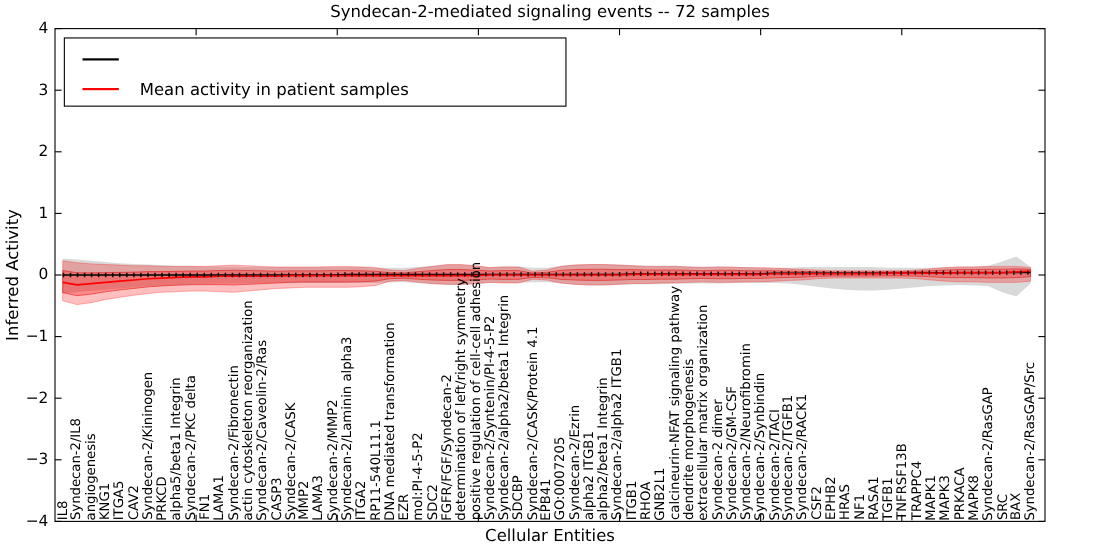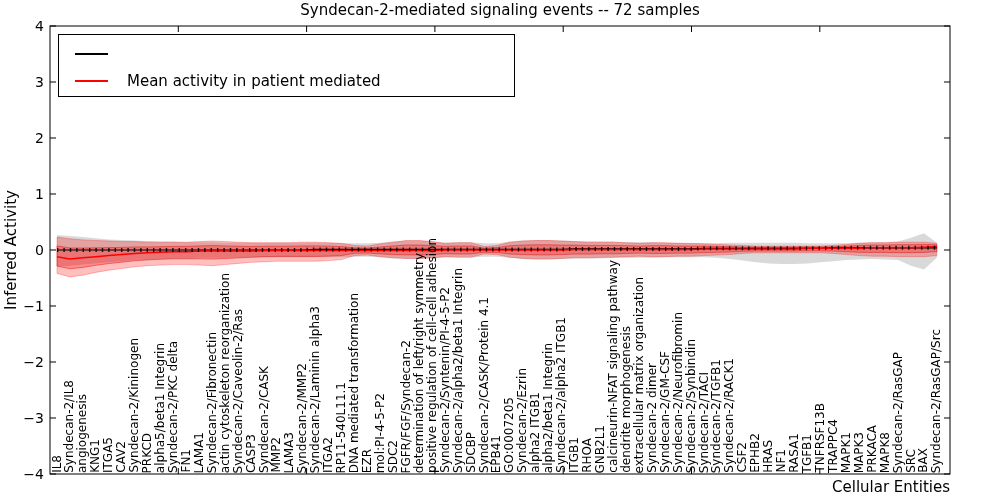--- a/index.html
+++ b/index.html
@@ -10,21 +10,21 @@
   .title{
     position:absolute;left:50px;top:1px;width:900px;text-align:center;
     font-size:15px;color:#000;
   }
   .ylabel{
     position:absolute;left:-89px;top:241px;width:200px;height:18px;
     transform:rotate(-90deg);transform-origin:center;text-align:center;
     font-size:15px;
   }
   .xlabel{
-    position:absolute;left:50px;top:478px;width:900px;text-align:right;
+    position:absolute;left:50px;top:478px;width:900px;text-align:center;
     font-size:15px;
   }
   #plot{position:absolute;left:0;top:0;}
   .ytick{
     position:absolute;left:12px;width:32px;text-align:right;
     font-size:14px;line-height:18px;
   }
   .cat{
     position:absolute;
     writing-mode:vertical-rl;
@@ -172,16 +172,16 @@
       <div class="cat" style="left: 917.48px; bottom: 27px;">BAX</div>
       <div class="cat" style="left: 930.42px; bottom: 27px;">Syndecan-2/RasGAP/Src</div>
     </div>
 
   <div class="legend">
     <div class="lrow">
       <span class="lsample black"></span>
     </div>
     <div class="lrow">
       <span class="lsample red"></span>
-      <span class="ltext">Mean activity in patient mediated</span>
+      <span class="ltext">Mean activity in patient samples</span>
     </div>
   </div>
 </div>
 
 </body></html>

